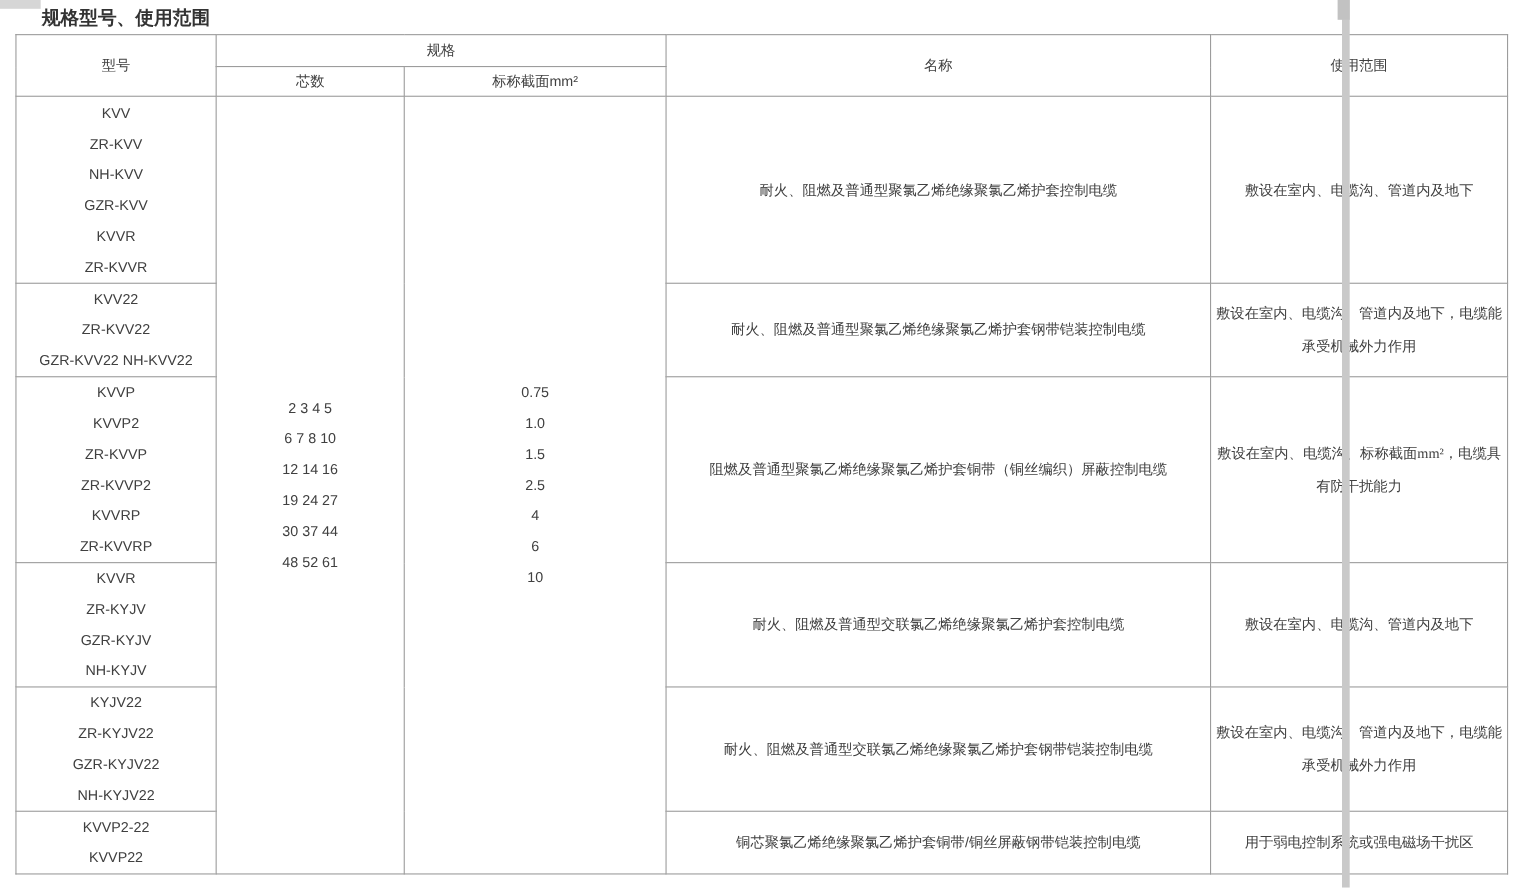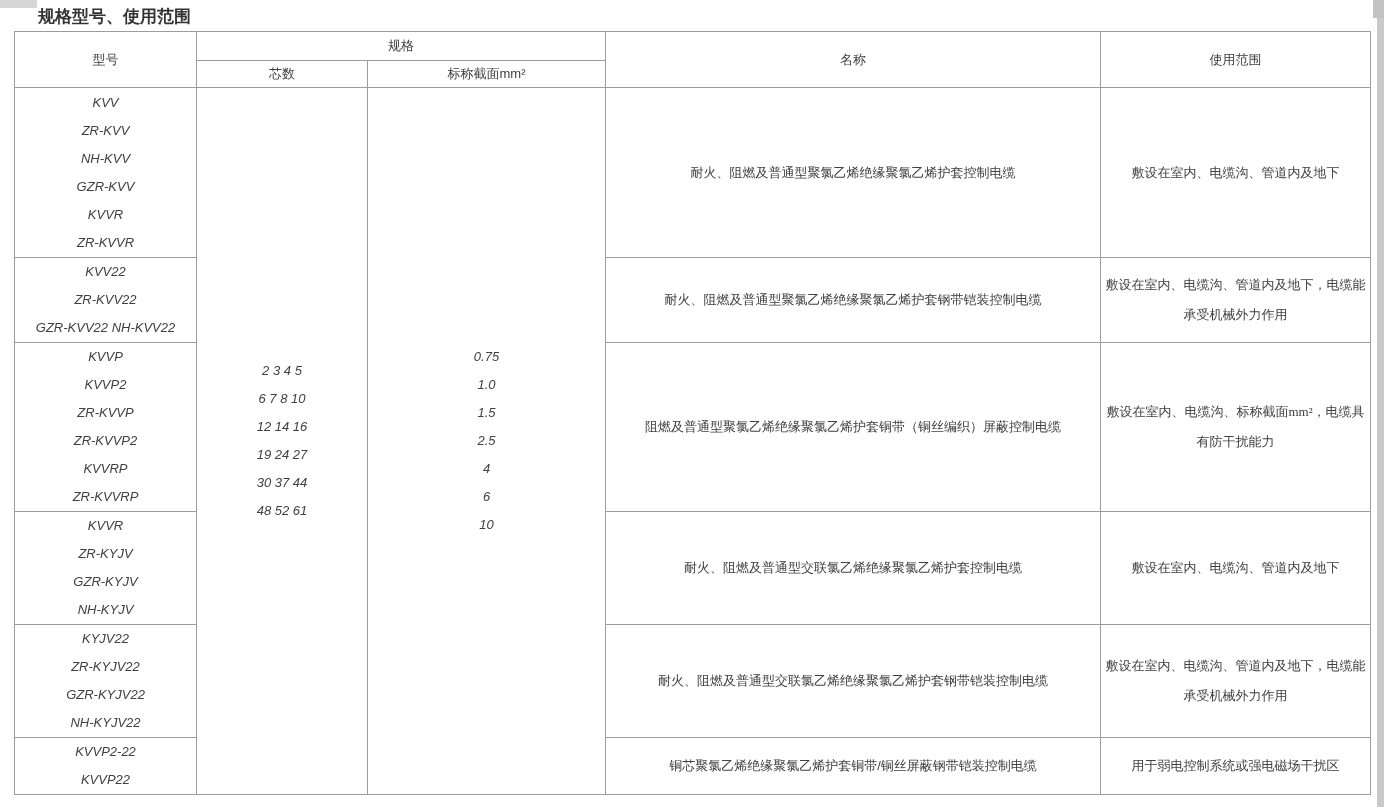--- a/index.html
+++ b/index.html
@@ -6,21 +6,21 @@
     margin: 0;
     padding: 0;
     background: #ffffff;
     width: 1384px;
     height: 807px;
     overflow: hidden;
     font-family: "Liberation Sans", "DejaVu Sans", sans-serif;
   }
   .page {
     position: relative;
-    width: 1384px;
+    width: 1227px;
     height: 807px;
     background: #ffffff;
   }
   .partial-strip-left {
     position: absolute;
     left: 0; top: 0;
     width: 37px; height: 8px;
     background: #d6d6d6;
   }
   .scrollbar-track {
@@ -61,21 +61,21 @@
   }
   col.c-model { width: 182px; }
   col.c-cores { width: 171px; }
   col.c-section { width: 238px; }
   col.c-name { width: 495px; }
   col.c-usage { width: 270px; }
 
   tr.hdr-1 { height: 29px; }
   tr.hdr-2 { height: 27px; }
 
-  .line { line-height: 28px; font-style: italic; }
+  .line { line-height: 28px; }
   td.name-cell { padding: 0 12px; line-height: 26px; }
   td.usage-cell { padding: 0 6px; line-height: 30px; font-family: Liberation Serif, serif; }
 </style>
 </head>
 <body>
 
 <div class="page">
 
   <div class="partial-strip-left"></div>
 

